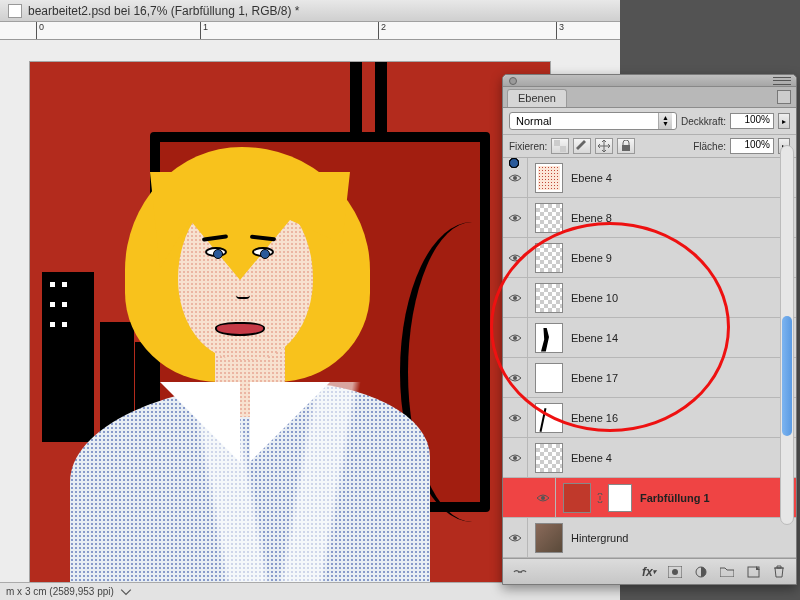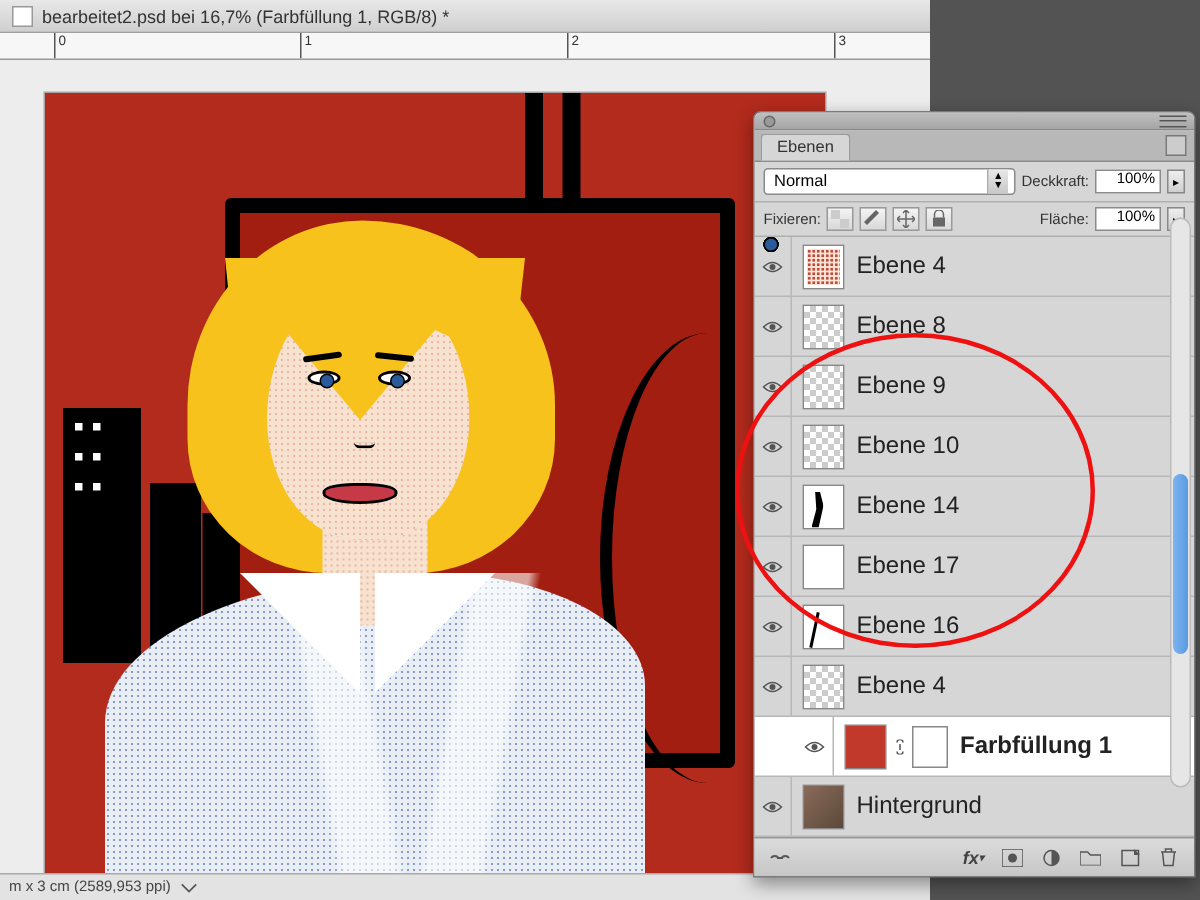--- a/index.html
+++ b/index.html
@@ -423,21 +423,21 @@
   position: relative;
 }
 .layer {
   display: flex;
   align-items: center;
   height: 40px;
   border-bottom: 1px solid #b7b7b7;
   background: #d6d6d6;
   padding-left: 3px;
 }
-.layer.highlight { background: #ffffff; padding-left: 31px; }
+.layer.highlight { background: #ef4444; padding-left: 31px; }
 .layer .eye {
   position: static;
   width: 18px; height: 12px;
   background: none;
   border: none;
   border-radius: 0;
   display: flex;
   align-items: center;
   justify-content: center;
 }
@@ -469,21 +469,21 @@
 }
 .link-icon {
   width: 9px;
   display: flex;
   align-items: center;
   justify-content: center;
   font-size: 10px;
   color: #555;
 }
 .layer .name {
-  font-size: 16px;
+  font-size: 11px;
   color: #222;
   margin-left: 4px;
   white-space: nowrap;
 }
 .layer .name.italic { }
 .layer .name.bold { font-weight: bold; }
 
 .scrollbar {
   position: absolute;
   right: 2px;

